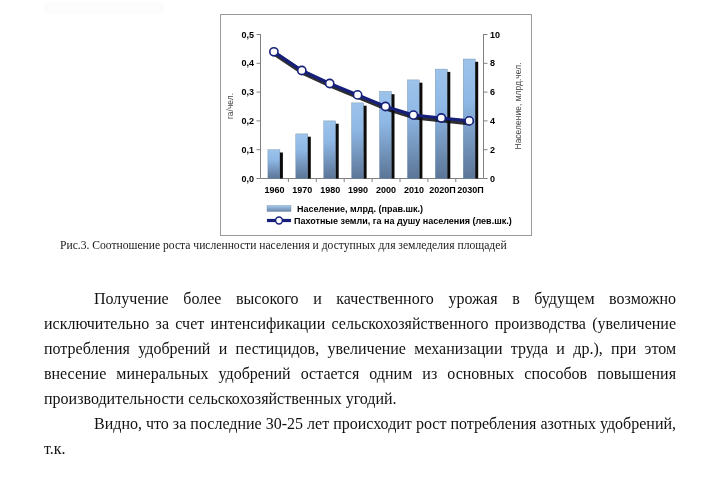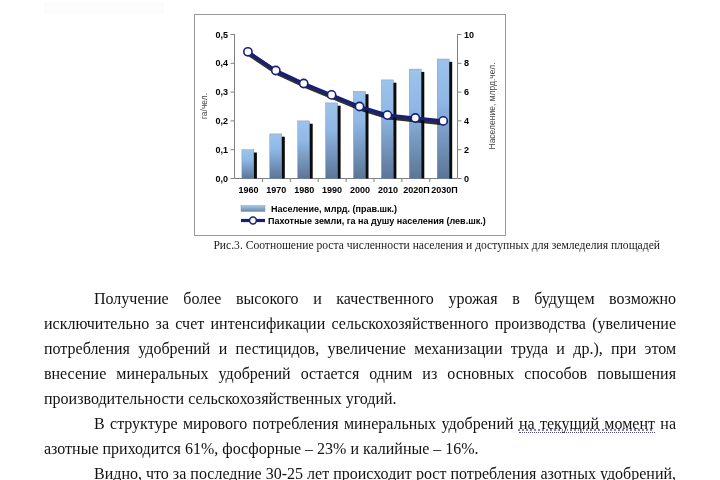--- a/index.html
+++ b/index.html
@@ -20,21 +20,21 @@
   #page {
     position: absolute;
     left: 0; top: 0;
     width: 720px;
     height: 480px;
   }
 
   
   #figure-block {
     position: absolute;
-    left: 194px;
+    left: 220px;
     top: 14px;
     width: 312px;
     height: 222px;
     border: 1px solid #9a9a9a;
     background: #f0abfc;
     box-sizing: border-box;
   }
   #chart-area {
     position: absolute;
     left: 0; top: 0;
@@ -42,21 +42,21 @@
     height: 222px;
   }
   #chart-svg { display: block; }
 
   
   #caption {
     position: absolute;
     left: 60px;
     top: 238px;
     width: 600px;
-    text-align: right;
+    text-align: left;
     font-family: "Liberation Serif", serif;
     font-size: 11.6px;
     line-height: 16.5px;
     color: #1a1a1a;
   }
   #caption div { white-space: nowrap; }
 
   
   #body-text {
     position: absolute;
@@ -236,18 +236,17 @@
   </div>
 
   <div id="caption">
     <div>Рис.3. Соотношение роста численности населения и доступных для земледелия площадей</div>
   </div>
 
   <div id="body-text">
 
     <p class="para">Получение более высокого и качественного урожая в будущем возможно исключительно за счет интенсификации сельскохозяйственного производства (увеличение потребления удобрений и пестицидов, увеличение механизации труда и др.), при этом внесение минеральных удобрений остается одним из основных способов повышения производительности сельскохозяйственных угодий.</p>
 
-    <p class="para"><span>В структуре мирового потребления минеральных удобрений </span><span class="spellmark">на текущий момент</span><span> на азотные приходится 61%, фосфорные – 23% и калийные – 16%.</span></p>
 
     <p class="para">Видно, что за последние 30-25 лет происходит рост потребления азотных удобрений, т.к.</p>
   </div>
 
 </div>
 
 </body></html>

